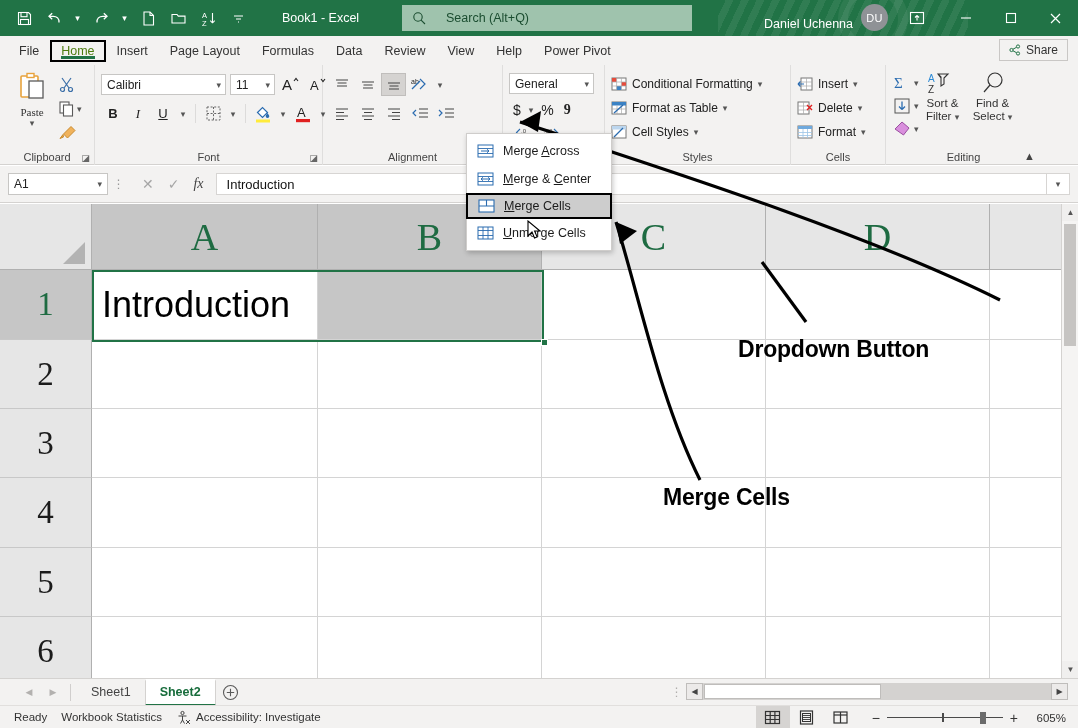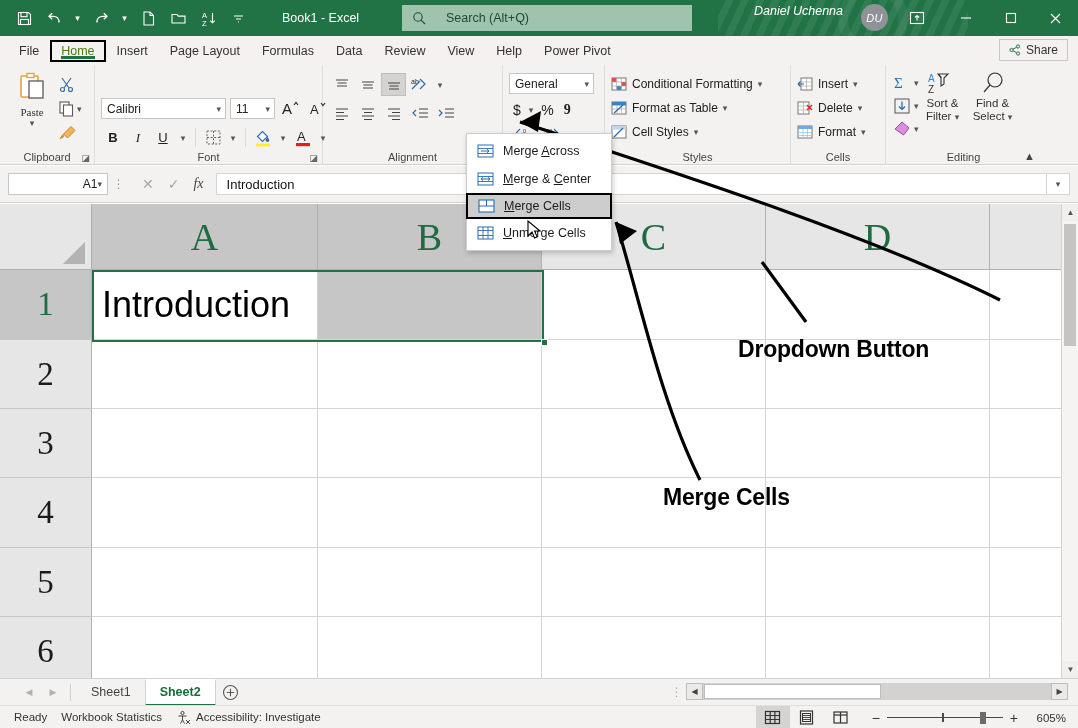--- a/index.html
+++ b/index.html
@@ -53,21 +53,21 @@
   }
   .search-box {
     position: absolute; left: 402px; top: 5px; width: 290px; height: 26px;
     background: #9fc3ad;
     display: flex; align-items: center; gap: 20px; padding-left: 10px;
     z-index: 2;
   }
   .search-box .sb-text { color: #1b4d30; font-size: 12.5px; }
   .acct {
     position: absolute; right: 190px; top: 4px;
-    display: flex; align-items: flex-start; gap: 18px; z-index: 2; font-style: italic;
+    display: flex; align-items: flex-end; gap: 8px; z-index: 2;
   }
   .acct-name { color: #fff; font-size: 12.5px; white-space: nowrap; }
   .avatar {
     width: 27px; height: 27px; border-radius: 50%;
     background: #8f9296; color: #fff; font-size: 11px;
     display: flex; align-items: center; justify-content: center;
     letter-spacing: .3px;
   }
   .wincontrols {
     position: absolute; right: 0; top: 0; height: 36px;
@@ -127,21 +127,21 @@
   }
   .gbody { display: flex; align-items: flex-start; flex: 1; }
 
   
   .paste-col { display: flex; flex-direction: column; align-items: center; width: 52px; padding-top: 4px; }
   .paste-lbl { font-size: 11px; color: #333; margin-top: 2px; font-family: Liberation Serif, serif; }
   .clip-small { display: flex; flex-direction: column; gap: 1px; padding-top: 5px; }
   .clip-row { display: flex; align-items: center; gap: 2px; height: 23px; }
 
   
-  .font-row1 { display: flex; align-items: center; gap: 4px; padding-top: 5px; margin-top: 24px; }
+  .font-row1 { display: flex; align-items: center; gap: 4px; padding-top: 5px; }
   .font-name {
     width: 125px; height: 21px; border: 1px solid #c7c6c4; background: #fff;
     font-size: 12px; color: #222; display: flex; align-items: center;
     padding-left: 5px; justify-content: space-between; padding-right: 4px;
   }
   .font-size {
     width: 45px; height: 21px; border: 1px solid #c7c6c4; background: #fff;
     font-size: 12px; color: #222; display: flex; align-items: center;
     padding-left: 5px; justify-content: space-between; padding-right: 4px;
   }
@@ -188,21 +188,21 @@
 
   
   .formulabar {
     position: absolute; left: 0; top: 166px; width: 1078px; height: 37px;
     background: #f3f2f1; display: flex; align-items: center;
     border-bottom: 1px solid #d4d2d0;
   }
   .namebox {
     margin-left: 8px; width: 100px; height: 22px; background: #fff;
     border: 1px solid #c7c6c4; display: flex; align-items: center;
-    justify-content: flex-end; padding: 0 5px; font-size: 12px; color: #222;
+    justify-content: space-between; padding: 0 5px; font-size: 12px; color: #222;
   }
   .fb-dots { width: 22px; text-align: center; color: #999; font-size: 12px; letter-spacing: 1px; }
   .fb-icons { display: flex; align-items: center; gap: 14px; padding: 0 12px; }
   .fb-ic { color: #a6a6a6; font-size: 14px; }
   .fb-fx { color: #444; font-style: italic; font-family: "Liberation Serif", serif; font-size: 14px; }
   .fb-input {
     flex: 1; height: 22px; background: #fff; border: 1px solid #d7d5d3;
     border-right: none; display: flex; align-items: center; padding-left: 10px;
     font-size: 13px; color: #111;
   }

